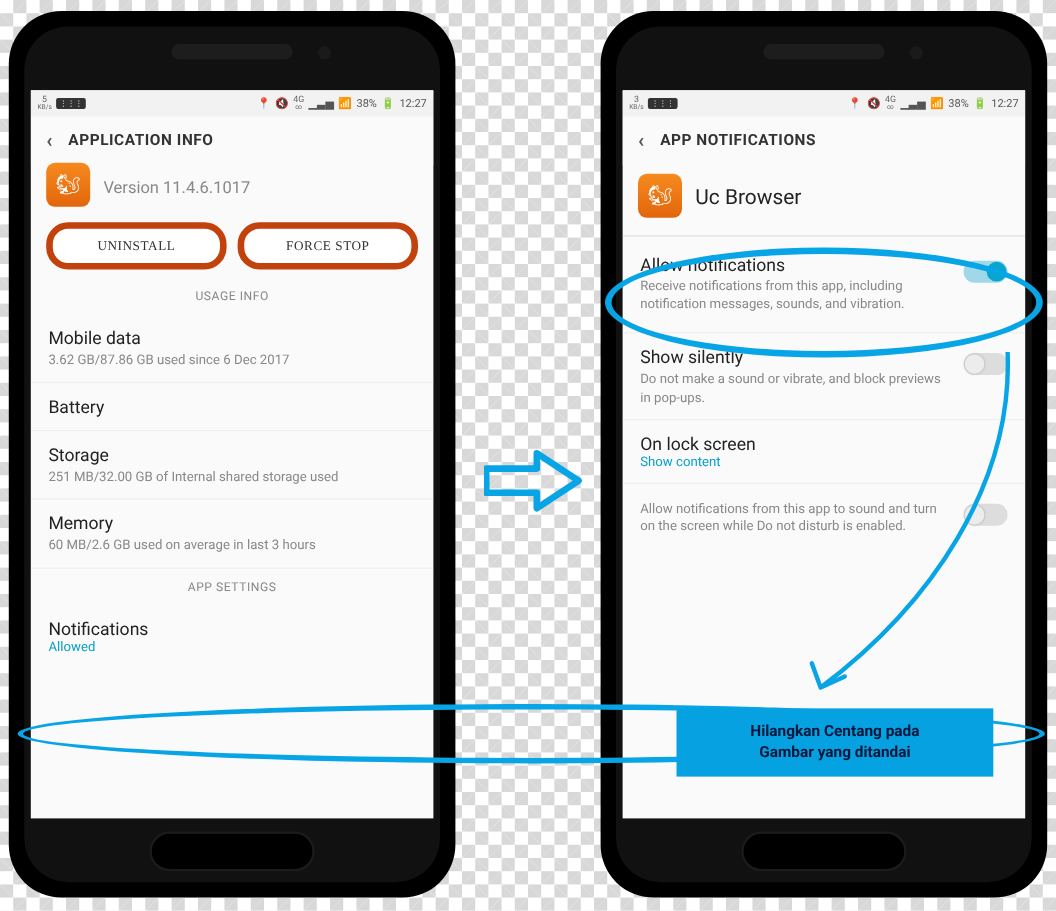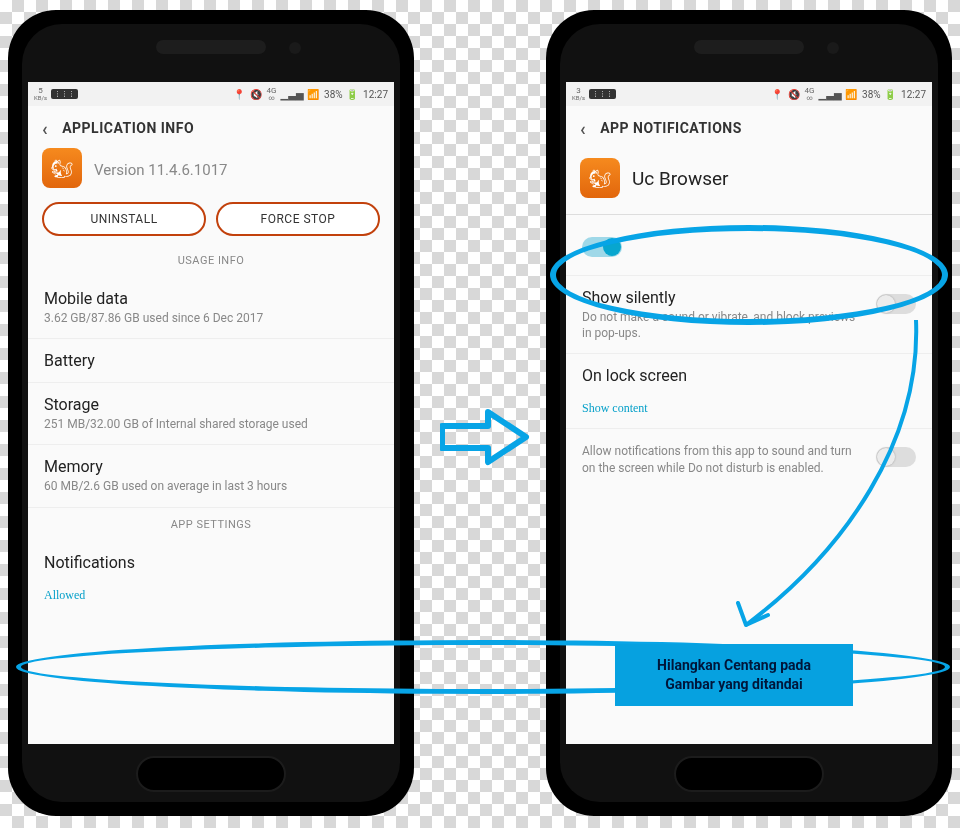--- a/index.html
+++ b/index.html
@@ -79,37 +79,38 @@
   }
   .app-icon.uc { background:linear-gradient(#f68a1e,#e2660c); }
   .app-name { font-size:19px; color:#222; }
   .app-ver  { font-size:15px; color:#888; }
 
   .btn-row {
     display:flex; gap:10px; padding:4px 14px 14px;
   }
   .pill-btn {
     flex:1; text-align:center; padding:8px 4px;
-    border:2px solid #c2410c; border-radius:20px;
+    border:6px solid #c2410c; border-radius:20px;
     font-size:12px; color:#333; letter-spacing:0.5px;
     background:#fff;
+    font-family:Liberation Serif, serif;
   }
 
   .section-label {
     font-size:11px; color:#888; letter-spacing:0.5px;
     padding:4px 16px; display:flex; align-items:center; gap:6px;flex-direction:column;
   }
   .section-label .line { flex:1; height:1px; background:#ddd; }
 
   .setting {
     padding:12px 16px; border-bottom:1px solid #eee;
   }
   .setting .title { font-size:16px; color:#222; }
   .setting .sub { font-size:12px; color:#888; margin-top:2px; line-height:1.35; }
-  .setting .link { font-size:12px; color:#06a0c9; margin-top:16px;font-family:Liberation Serif, serif; }
+  .setting .link { font-size:12px; color:#06a0c9; margin-top:0; }
 
   .setting-row { display:flex; align-items:flex-start; justify-content:space-between; gap:10px; }
   .setting-row .txt { flex:1; }
   .toggle { width:40px; height:20px; border-radius:12px; position:relative; flex-shrink:0; margin-top:6px; }
   .toggle.on  { background:#9fd8e8; }
   .toggle.off { background:#ddd; }
   .toggle.on .knob  { right:1px;  background:#08a6cf; }
   .toggle.off .knob { left:1px;   background:#ececec; box-shadow:0 0 2px rgba(0,0,0,.3); }
   .knob { position:absolute; top:1px; width:18px; height:18px; border-radius:50%; }
 
@@ -124,21 +125,21 @@
   
   .big-arrow {
     position:absolute; top:408px; left:440px;
     width:90px; height:58px;
   }
   .big-arrow svg { width:100%; height:100%; }
 
   
   .blue-banner {
     position:absolute; left:615px; top:644px;
-    width:238px; padding:12px 14px;
+    width:288px; padding:12px 14px;
     background:#06a1e0; color:#00163a;
     font-weight:700; font-size:14px; text-align:center; line-height:1.35;
   }
   .curve-arrow {
     position:absolute; left:716px; top:320px; width:220px; height:330px;
     pointer-events:none;
   }
   .curve-arrow svg { width:100%; height:100%; overflow:visible; }
 
   
@@ -275,20 +276,24 @@
           <span>🐿</span>
         </div>
         <div>
           <div class="app-name">Uc Browser</div>
         </div>
       </div>
       <div class="screen-divider"></div>
 
       <div class="setting" style="padding-top:16px; padding-bottom:18px;">
         <div class="setting-row">
+          <div class="txt">
+            <div class="title">Allow notifications</div>
+            <div class="sub">Receive notifications from this app, including notification messages, sounds, and vibration.</div>
+          </div>
           <div class="toggle on">
               <div class="knob"></div>
             </div>
         </div>
       </div>
 
       <div class="setting">
         <div class="setting-row">
           <div class="txt">
             <div class="title">Show silently</div>

